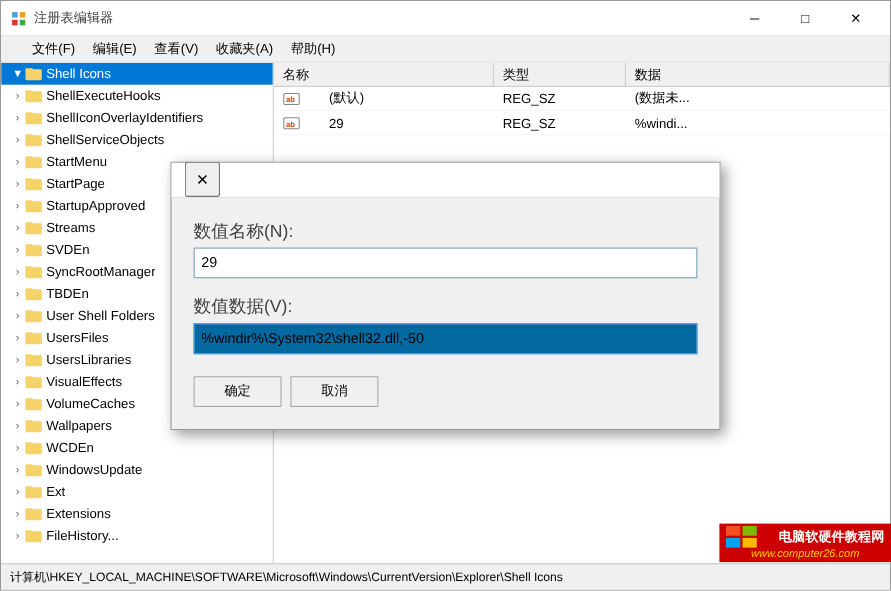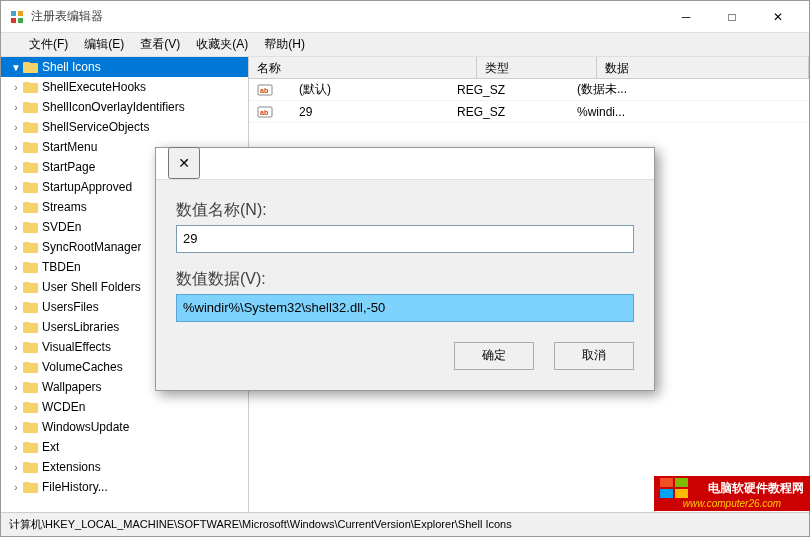--- a/index.html
+++ b/index.html
@@ -163,21 +163,21 @@
       height: 22px;
       display: flex;
       align-items: center;
       padding: 0 8px;
       font-size: 12px;
       color: #000;
       border-right: 1px solid #ccc;
       cursor: pointer;
     }
 
-    .col-name { width: 228px; }
+    .col-name { width: 200px; }
     .col-type { width: 120px; }
     .col-data { flex: 1; }
 
     
     .table-body { flex: 1; overflow-y: auto; }
 
     .table-row {
       display: flex;
       align-items: center;
       height: 22px;
@@ -299,28 +299,28 @@
       border: 1px solid #7a9db4;
       background: #fff;
       padding: 0 6px;
       font-size: 13px;
       font-family: inherit;
       color: #000;
       outline: none;
     }
 
     .form-input.value-input {
-      background: #7dd3fc;
+      background: #0369a1;
       border-color: #5ba3d9;
     }
 
     .dialog-buttons {
       display: flex;
-      justify-content: flex-end;
-      gap: 20px;
+      justify-content: flex-start;
+      gap: 8px;
       padding-top: 4px;
     }
 
     .dialog-btn {
       width: 80px;
       height: 28px;
       border: 1px solid #aaa;
       background: #f0f0f0;
       font-size: 12px;
       font-family: inherit;

